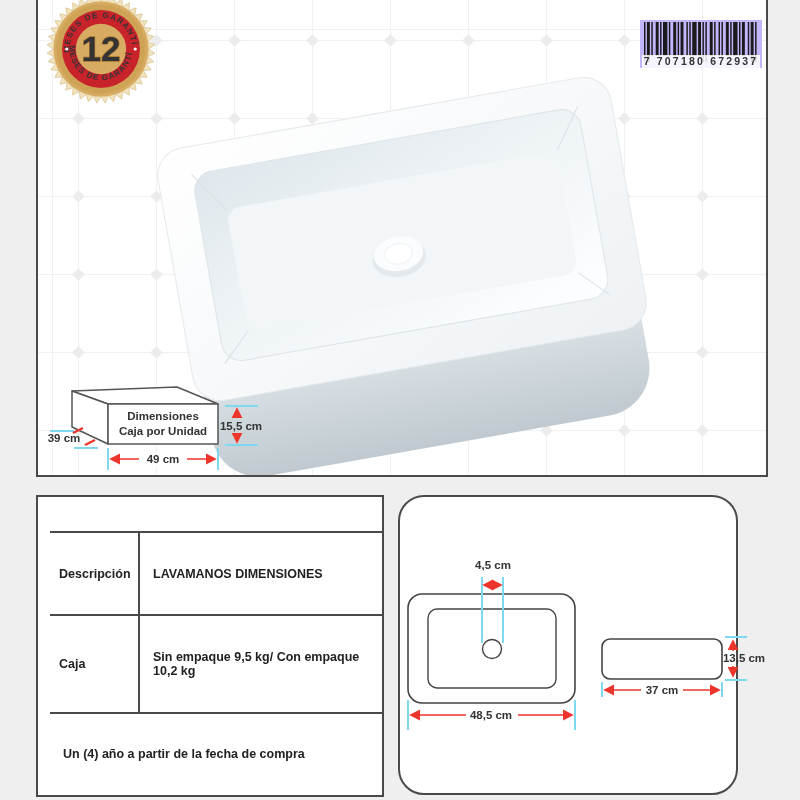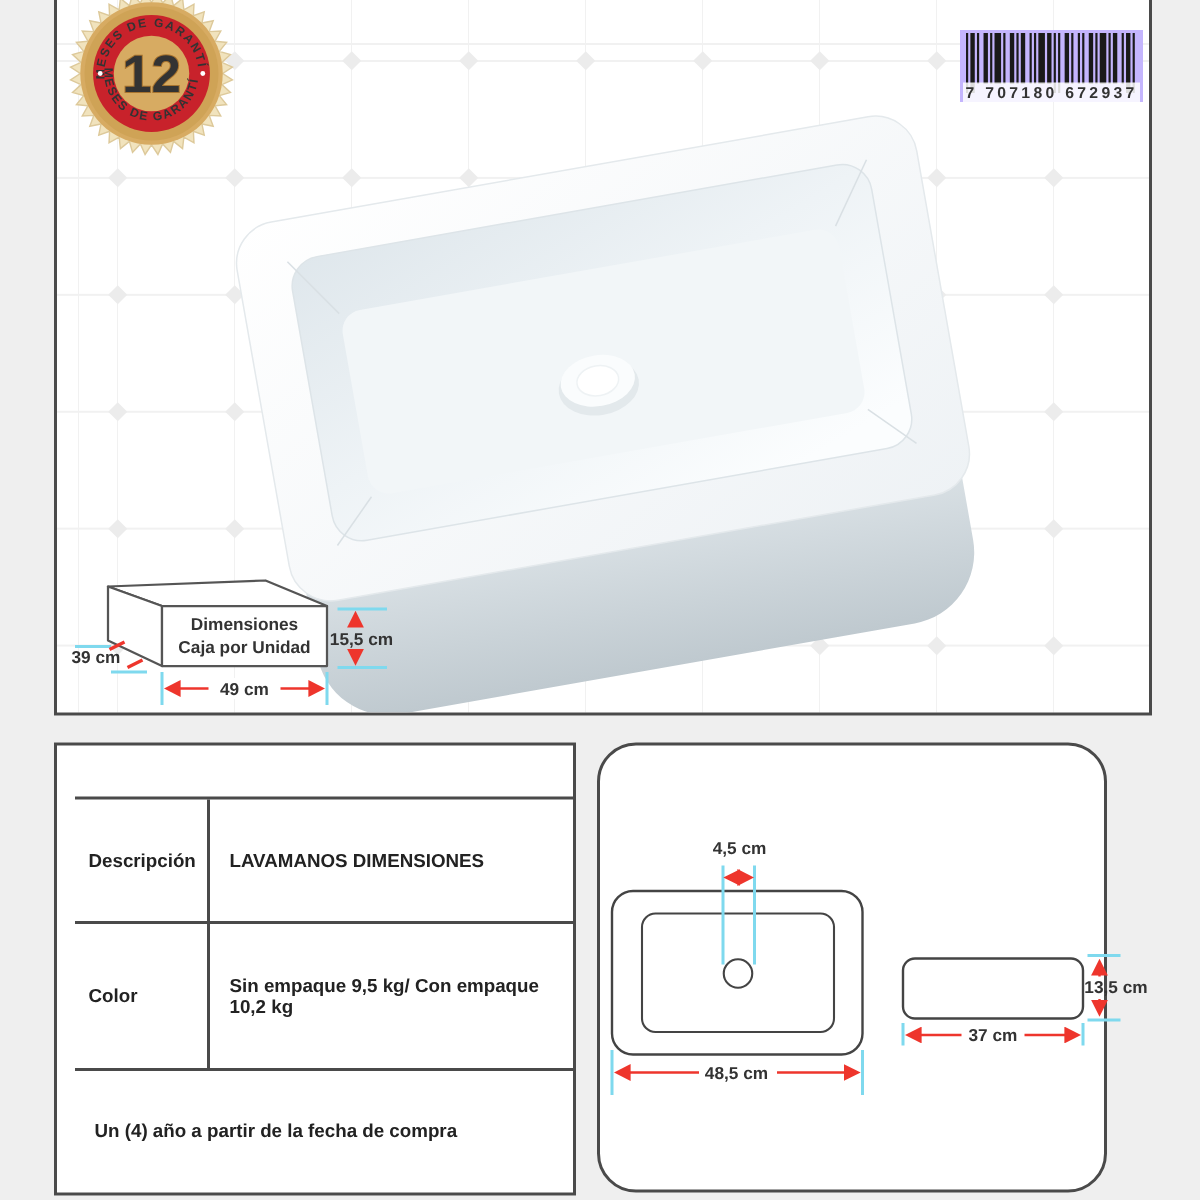--- a/index.html
+++ b/index.html
@@ -236,21 +236,21 @@
   <div class="panel spec-panel">
     <div class="blue-bar">
       <span>ESPECIFICACIONES TÉCNICAS</span>
     </div>
     <div class="spec-table" id="spec-table">
         <div class="spec-row">
           <div class="lbl">Descripción</div>
           <div class="val">LAVAMANOS DIMENSIONES</div>
         </div>
         <div class="spec-row">
-          <div class="lbl">Color</div>
+          <div class="lbl">Caja</div>
           <div class="val">Sin empaque 9,5 kg/  Con empaque 10,2 kg</div>
         </div>
         <div class="spec-row">
           <div class="val">Un (4) año a partir de la fecha de compra</div>
         </div>
       </div>
   </div>
 
   <div class="panel dims-panel">
     <div class="blue-bar">

